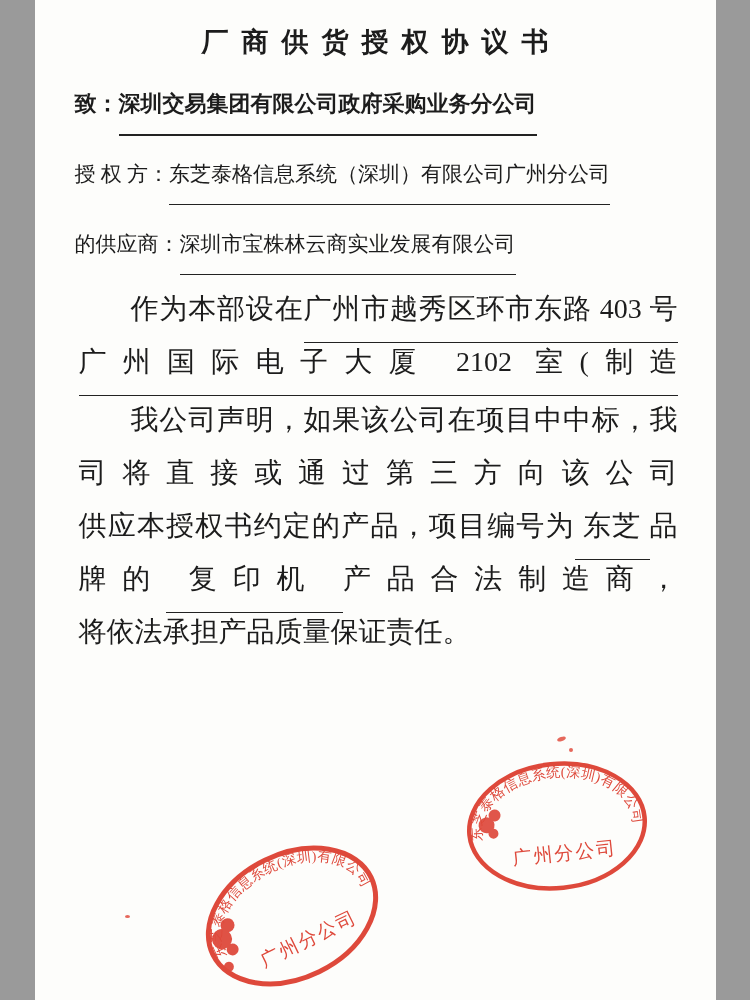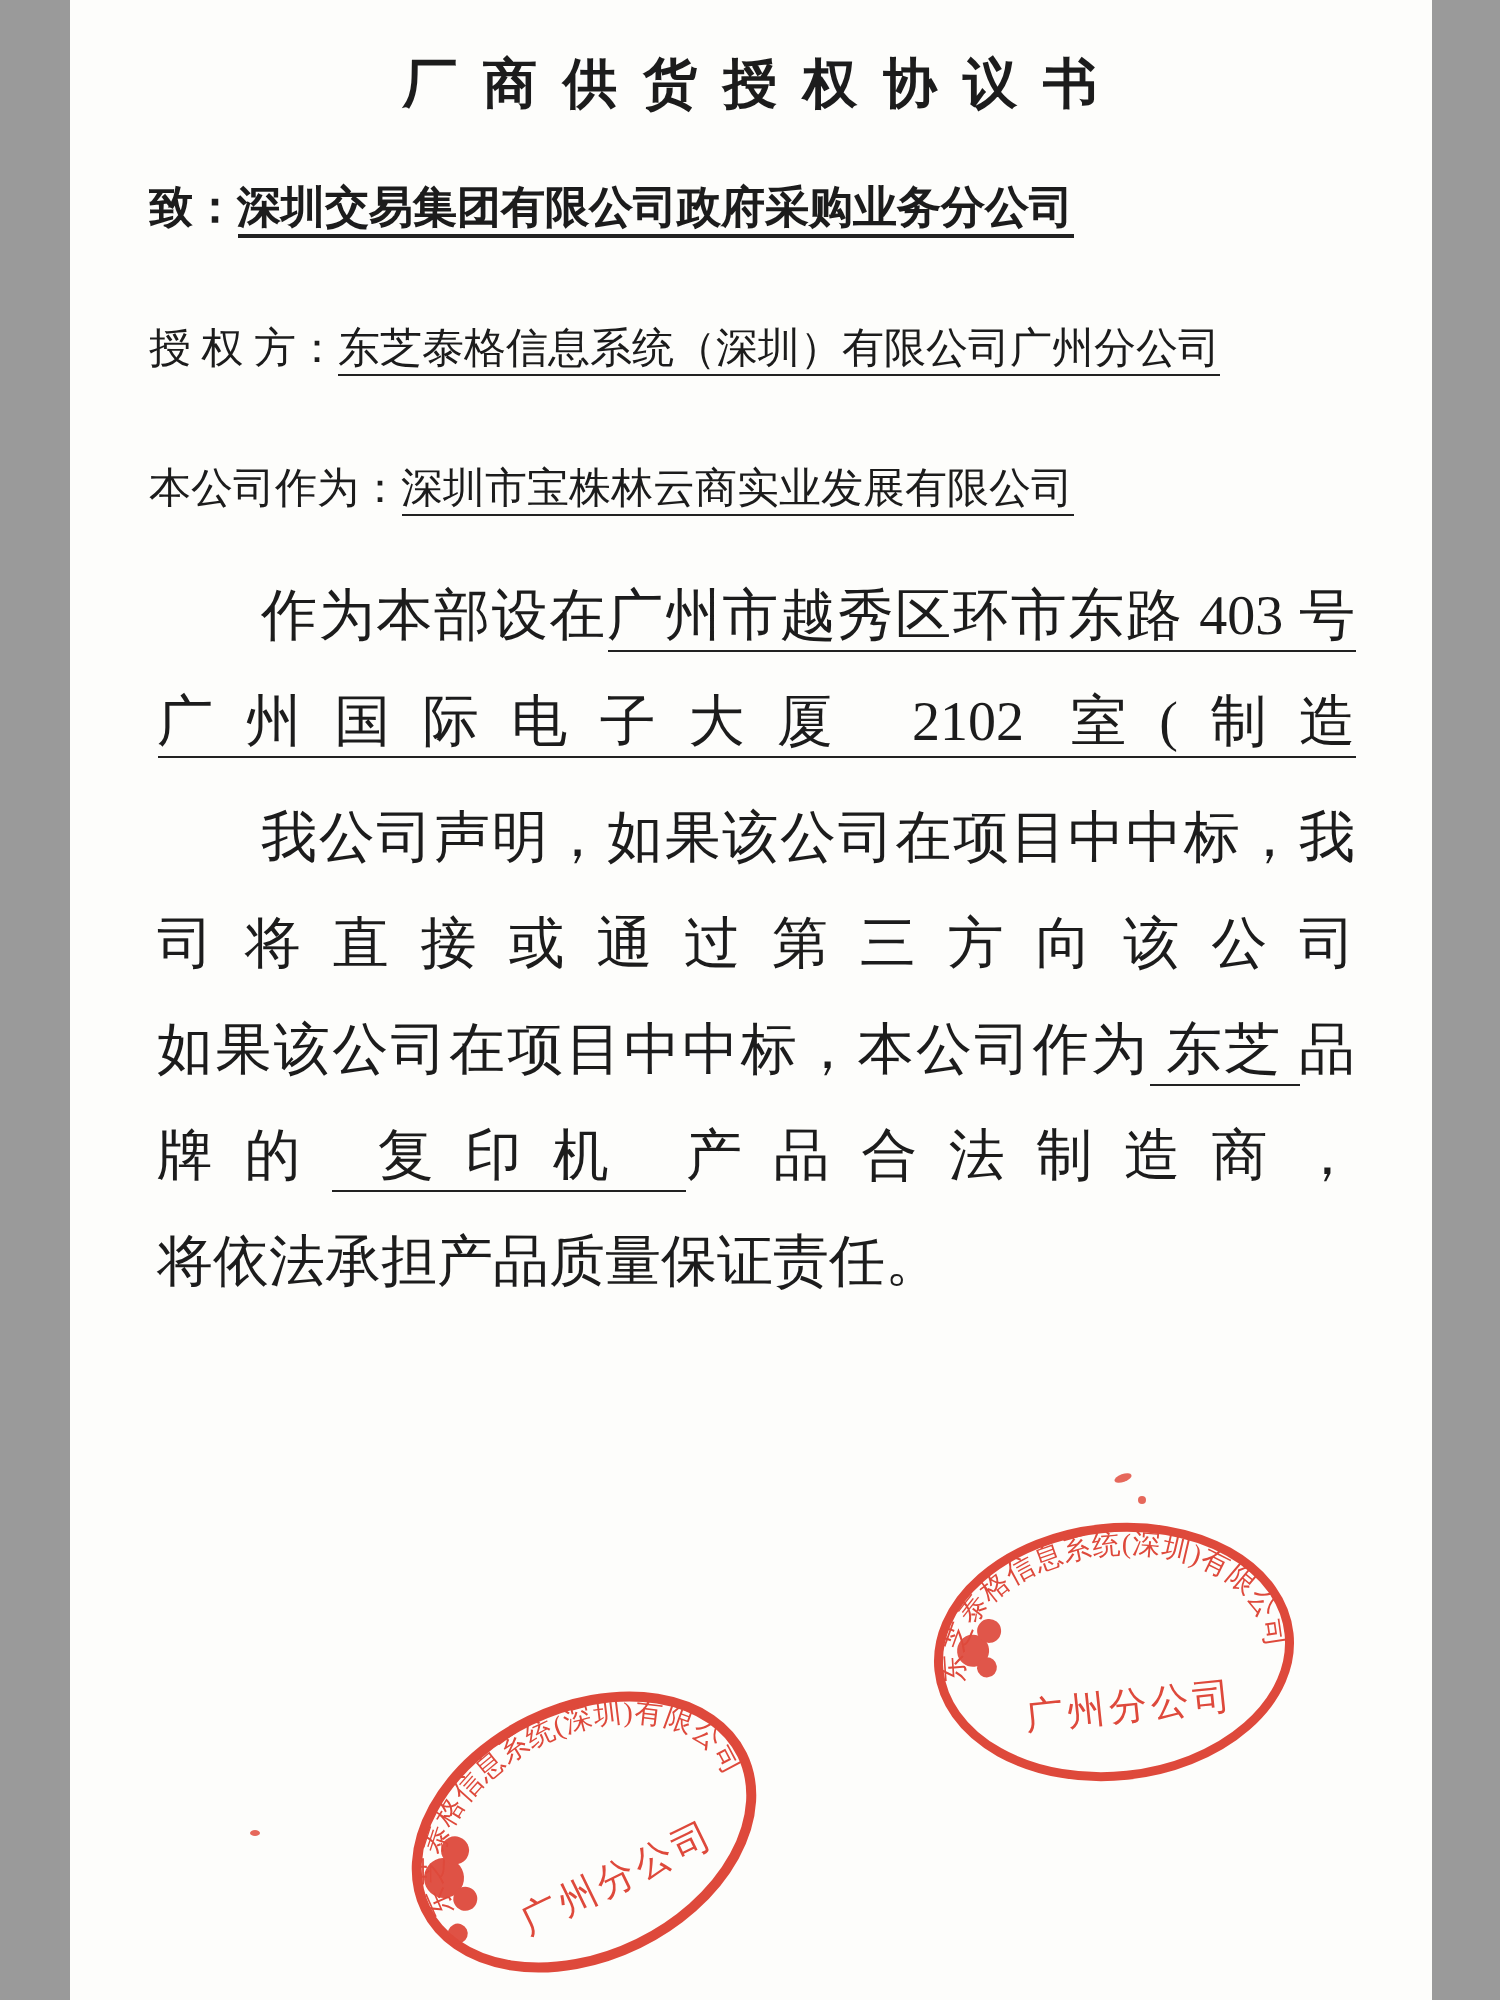--- a/index.html
+++ b/index.html
@@ -10,21 +10,21 @@
     color:#1c1c1c;
   }
   .title {
     padding-top:24px; text-align:center;
     font-size:27px; font-weight:bold; letter-spacing:13px; line-height:36px;
     padding-left:13px; 
   }
   .lead { margin-left:40px; line-height:28px; font-size:21px; }
   .to   { margin-top:30px; font-weight:bold; font-size:22px; }
   .party{ margin-top:42px; }
-  .u    { border-bottom:1.6px solid #222; padding-bottom:1px; }
+  .u    { border-bottom:1.6px solid #222; padding-bottom:18px; }
   .to .u{ border-bottom-width:2.3px; }
 
   .para-line {
     margin-left:44px; margin-right:38px;
     line-height:53px; font-size:28px;
     text-align:justify; white-space:normal;
   }
   .jl  { text-align-last:justify; }
   .ind { text-indent:52px; }
   .mt-p1 { margin-top:24px; }
@@ -48,32 +48,32 @@
 
   <div class="lead to">
     <span>致：</span><span class="u">深圳交易集团有限公司政府采购业务分公司</span>
   </div>
 
   <div class="lead party">
     <span>授 权 方：</span><span class="u">东芝泰格信息系统（深圳）有限公司广州分公司</span>
   </div>
 
   <div class="lead party">
-    <span>本公司作为：</span><span class="u">深圳市宝株林云商实业发展有限公司</span>
+    <span>的供应商：</span><span class="u">深圳市宝株林云商实业发展有限公司</span>
   </div>
 
   <div class="para-line jl ind mt-p1">
     <span>作为本部设在</span><span class="u">广州市越秀区环市东路 403 号广州国际电子大厦 2102 室(制造</span>
   </div>
 
   <div class="para-line jl ind mt-p2">
     <span>我公司声明，如果该公司在项目中中标，我司将直接或通过第三方向该公司</span>
   </div>
   <div class="para-line jl">
-    <span>如果该公司在项目中中标，本公司作为</span><span class="u"> 东芝 </span><span>品牌的</span><span class="u"> 复印机 </span><span>产品合法制造商，</span>
+    <span>供应本授权书约定的产品，项目编号为</span><span class="u"> 东芝 </span><span>品牌的</span><span class="u"> 复印机 </span><span>产品合法制造商，</span>
   </div>
   <div class="para-line">
     <span>将依法承担产品质量保证责任。</span>
   </div>
 
   <div class="stamp" id="stampR" style="color: rgb(221, 53, 38);">
     <svg viewBox="0 0 190 140">
       <ellipse cx="95" cy="70" rx="88" ry="62" fill="none" stroke="currentColor" stroke-width="4.5"></ellipse>
       <path id="arcR" d="M 20 79 A 76 50 0 1 1 170 79" fill="none"></path>
       <text font-size="14" fill="currentColor" letter-spacing="1"><textPath href="#arcR" startOffset="2" textLength="212" lengthAdjust="spacing-and-glyphs">东芝泰格信息系统(深圳)有限公司</textPath></text>

